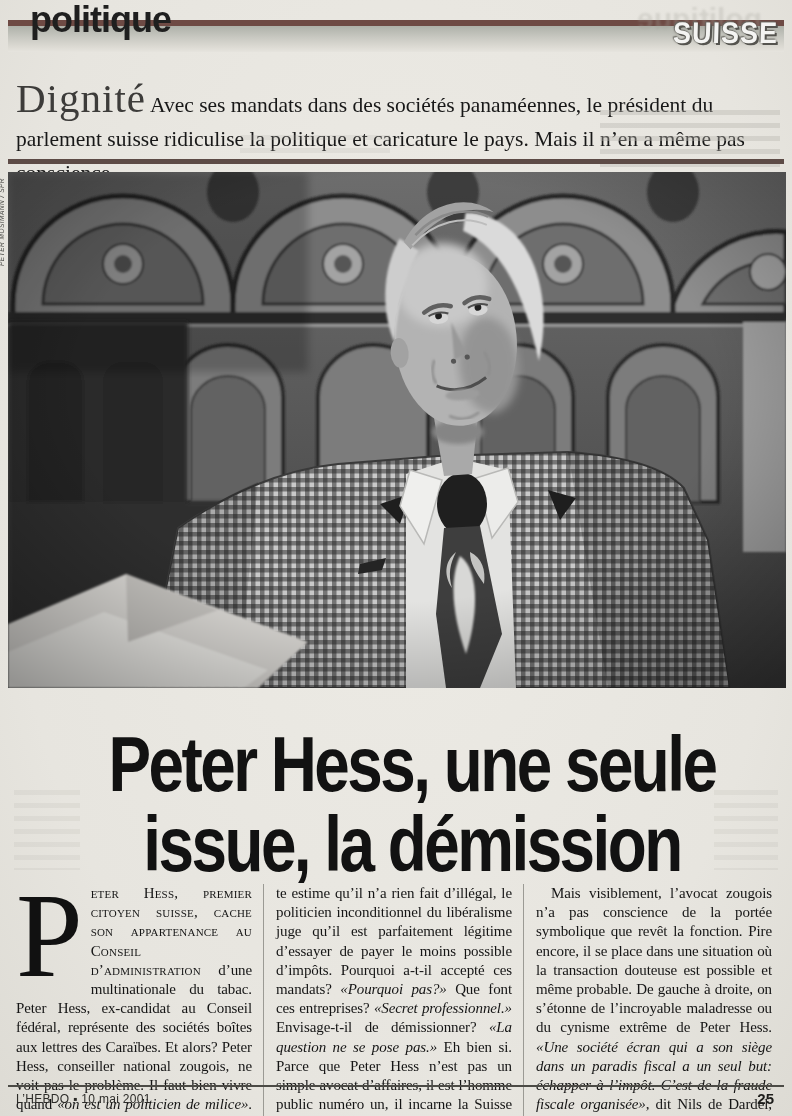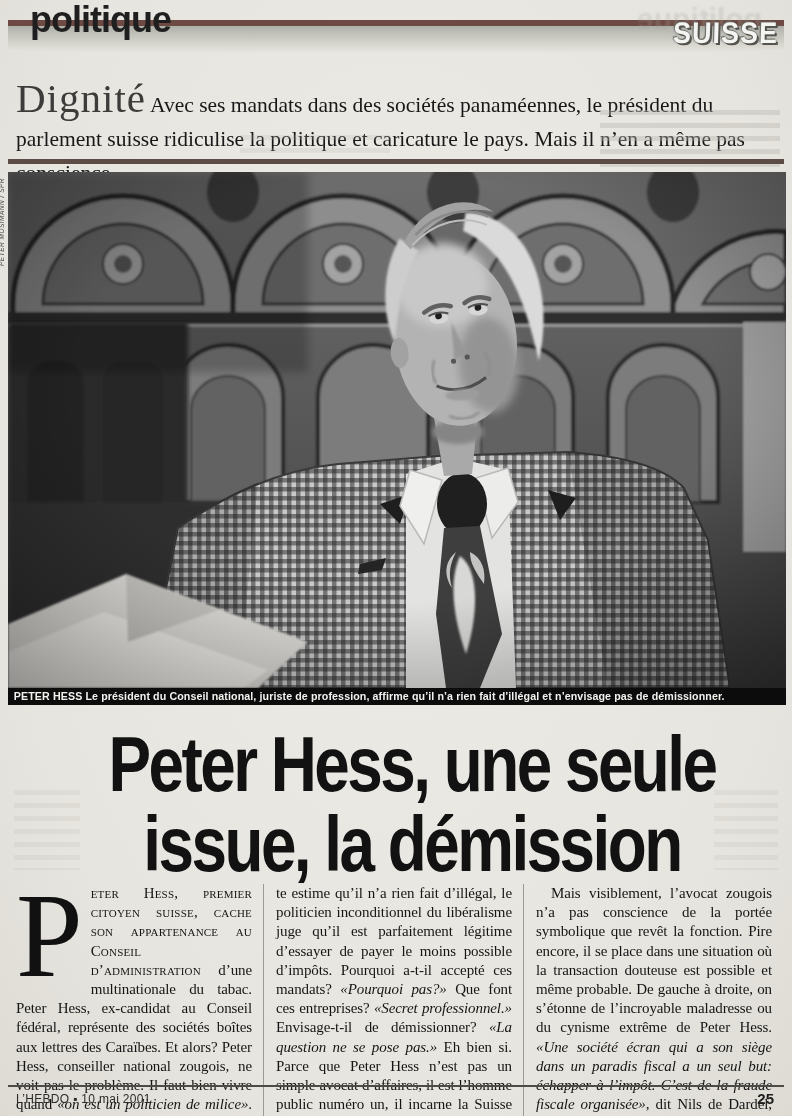--- a/index.html
+++ b/index.html
@@ -232,25 +232,20 @@
     <g filter="url(#b1)">
       <path d="M0 452 L118 402 L300 470 L250 516 L0 516 Z" fill="#dedcd8"></path>
       <path d="M0 480 L96 440 L260 498 L236 516 L0 516 Z" fill="#efeeea"></path>
       <path d="M118 402 L210 438 L120 470 Z" fill="#c7c5c1"></path>
     </g>
 
     <rect width="778" height="516" fill="url(#vign)"></rect>
     <rect width="300" height="200" fill="rgba(0,0,0,0.22)" filter="url(#b4)"></rect>
   </svg>
 
-  <div class="caption">
-    <span class="inner">
-      <span>PETER HESS</span><span> Le président du Conseil national, juriste de profession, affirme qu’il n’a rien fait d’illégal et n’envisage pas de démissionner.</span>
-    </span>
-  </div>
 
   <h1 class="headline" style="margin:16px;">
     <span class="hl">Peter Hess, une seule</span>
     <span class="hl">issue, la démission</span>
   </h1>
   <div class="bleed-block" style="left:14px;top:790px;width:66px;height:80px;opacity:.18;"></div>
   <div class="bleed-block" style="left:714px;top:790px;width:64px;height:80px;opacity:.18;"></div>
 
   <div class="article">
     <div class="col">

